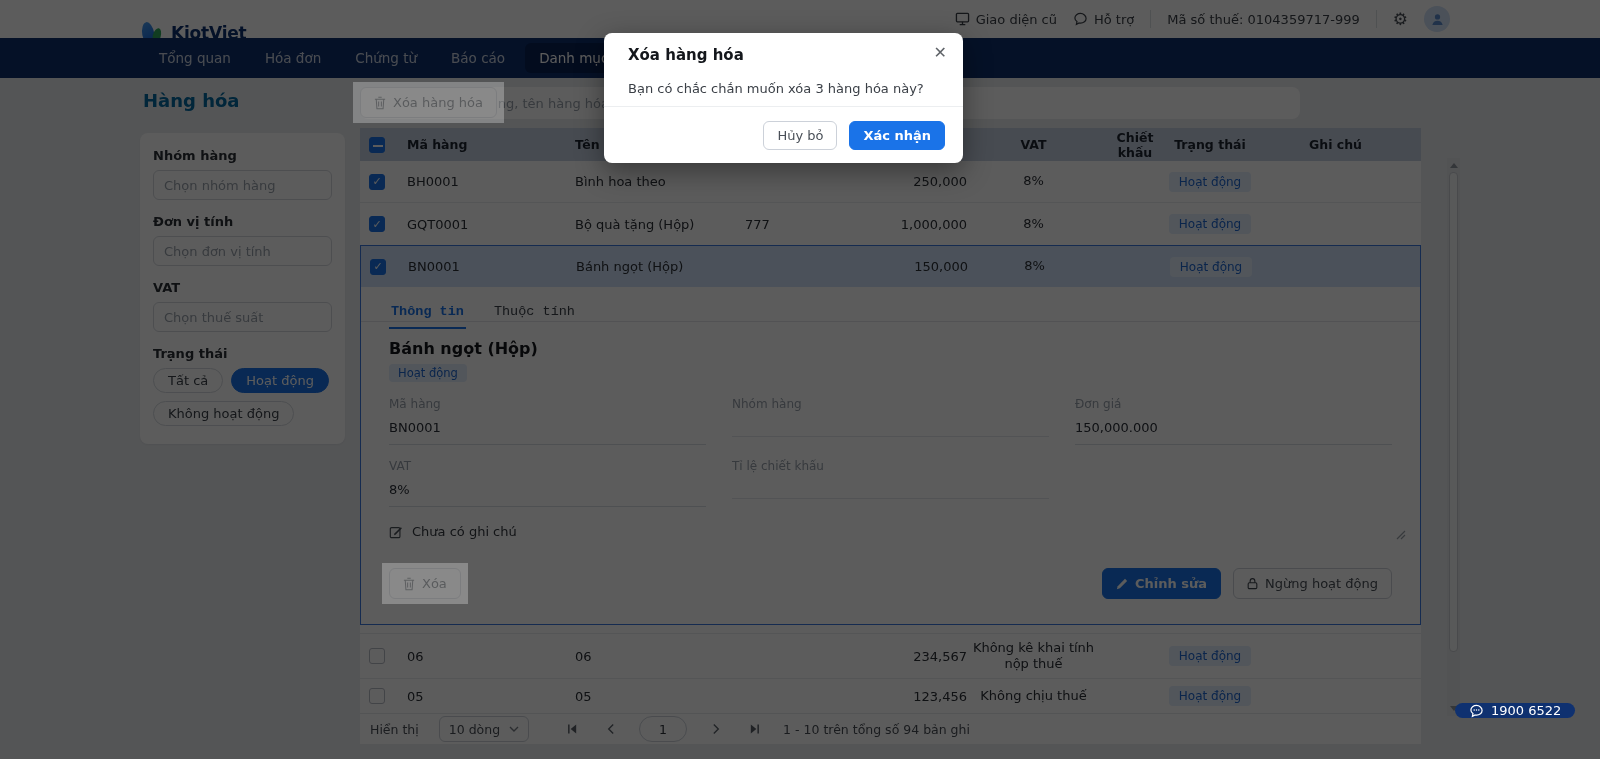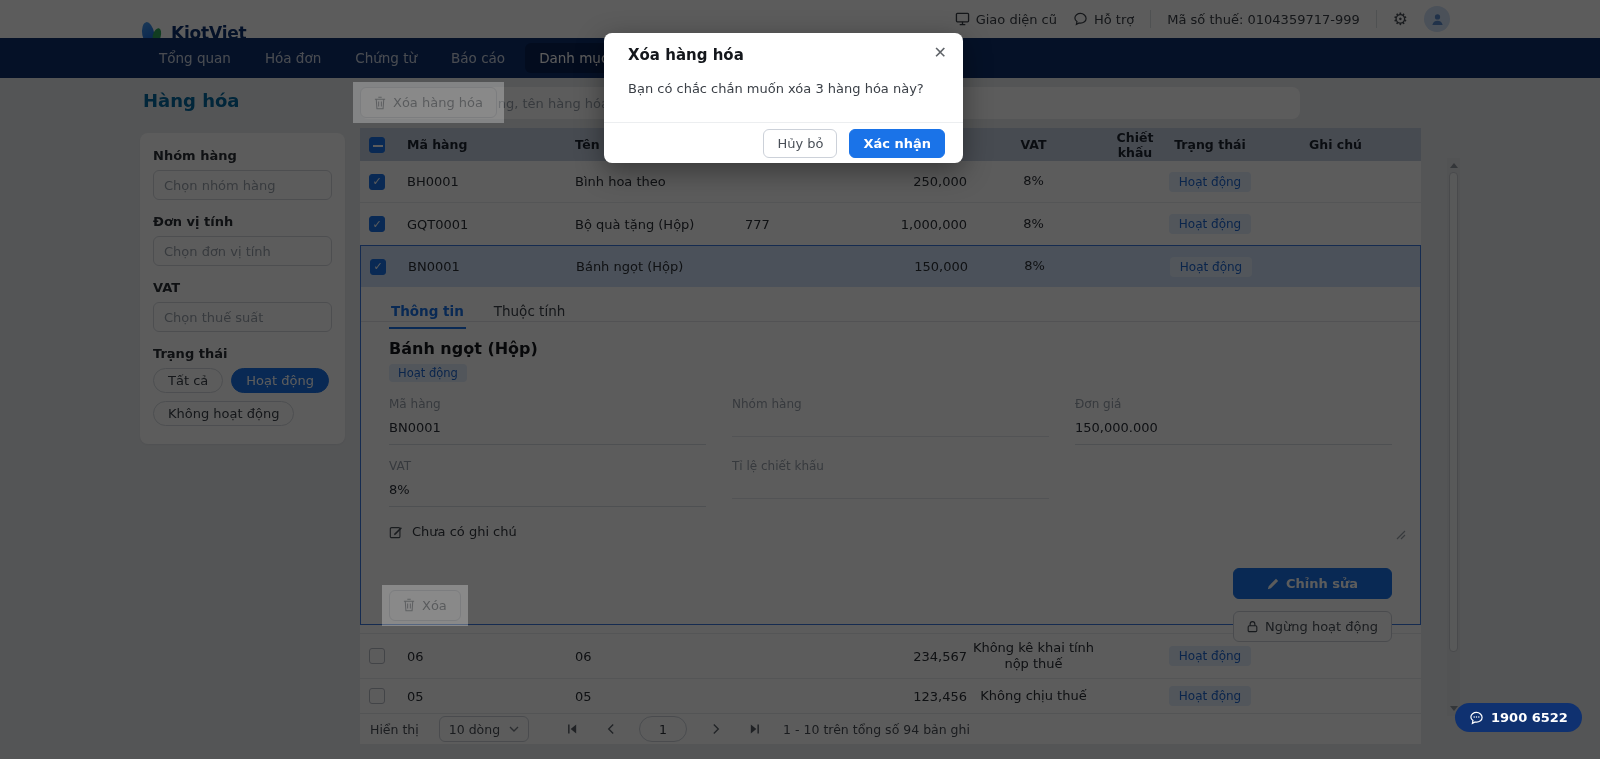--- a/index.html
+++ b/index.html
@@ -74,36 +74,36 @@
   .cb { width:16px; height:16px; border:1px solid #b6bcc4; border-radius:3px; background:#fff; position:relative; cursor:pointer; flex:0 0 auto; }
   .cb.checked, .cb.ind { background:#1a73e8; border-color:#1a73e8; }
   .cb.checked::after { content:"✓"; position:absolute; left:2.5px; top:0.5px; color:#fff; font-size:11px; font-weight:bold; }
   .cb.ind::after { content:""; position:absolute; left:3px; top:7px; width:10px; height:2px; background:#fff; }
   .badge { background:#e3eefd; color:#1e66d0; border-radius:4px; padding:3px 10px; font-size:12px; white-space:nowrap; }
   
   .sel-group { border:1px solid #3b77dd; }
   .trow.selected { background:#cfe0f8; height:41px; }
   .detail { height:337px; background:#fff; position:relative; }
   .tabs { display:flex; gap:26px; padding:0 0 0 28px; border-bottom:1px solid #e2e4e8; height:35px; align-items:center; }
-  .tab { font-size:13.5px; color:#3c424a; padding:23px 2px 9px; cursor:pointer; position:relative; }
+  .tab { font-size:13.5px; color:#3c424a; padding:23px 2px 9px; cursor:pointer; position:relative;font-family:Liberation Mono, monospace; }
   .tab.active { color:#1a73e8; font-weight:bold; }
   .tab.active::after { content:""; position:absolute; left:0; right:0; bottom:-1px; height:2px; background:#1a73e8; }
   .detail-body { padding:17px 28px 10px; }
   .d-title { font-size:16px; font-weight:bold; color:#14171c; }
   .d-badge-row { margin-top:7px; }
   .d-badge { font-size:11.5px; padding:2px 9px; }
   .fgrid { display:grid; grid-template-columns:repeat(3,1fr); column-gap:26px; margin-top:17px; }
   .f-lab { font-size:12px; color:#98a0ab; }
   .f-val { font-size:13px; color:#2a2f38; margin-top:9px; min-height:17px; padding-bottom:9px; border-bottom:1px solid #d9dde3; }
   .f.empty .f-val { border-bottom:1px solid #e2e5ea; }
   .note-row { margin-top:17px; display:flex; align-items:center; gap:9px; color:#33383f; position:relative; }
   .grip { position:absolute; right:-14px; top:8px; }
   .d-buttons { margin-top:29px; display:flex; align-items:center; }
   .d-buttons .spacer { flex:1; }
-  .d-buttons .right { display:flex; gap:12px;flex-direction:column; }
+  .d-buttons .right { display:flex; gap:12px; }
   .rows-after { margin-top:8px; }
   .trow.tall { height:46px; border-top:1px solid #e8eaed; border-bottom:1px solid #e8eaed; }
   .trow.clip { height:34px; }
   
   .tfoot { display:flex; align-items:center; height:31px; border-top:1px solid #e6e8ea; padding:0 10px; gap:20px; color:#4a4f57; font-size:12.5px; }
   .psize { display:flex; align-items:center; gap:9px; border:1px solid #ccd1d9; border-radius:6px; height:26px; padding:0 9px; cursor:pointer; }
   .pg-ic { display:flex; align-items:center; justify-content:center; width:18px; height:18px; cursor:pointer; }
   .page-box { width:48px; height:26px; border:1px solid #ccd1d9; border-radius:13px; text-align:center; font-size:12.5px;
     font-family:inherit; color:#2b2f36; }
   
@@ -112,25 +112,25 @@
   .v-up { top:5px; border-bottom:5px solid #8f959d; }
   .v-down { bottom:5px; border-top:5px solid #8f959d; }
   .v-thumb { position:absolute; left:2px; top:14px; width:9px; height:480px; background:#f4f5f7; border-radius:4px; border:1px solid #c9ccd2; }
   
   .mask { position:absolute; inset:0; background:rgba(0,0,0,.64); z-index:50; }
   .modal { position:absolute; left:604px; top:33px; width:359px; height:130px; background:#fff; border-radius:8px;
     z-index:100; box-shadow:0 8px 28px rgba(0,0,0,.4); padding:13px 18px 0 24px; }
   .modal-title { font-size:15px; font-weight:bold; color:#14171c; }
   .modal-close { position:absolute; right:16px; top:10px; font-size:16px; color:#5f6368; cursor:pointer; }
   .modal-msg { margin-top:17px; font-size:13px; color:#3a3f46; }
-  .modal-foot { position:absolute; left:0; right:0; bottom:0; height:41px; border-top:1px solid #eceef0;
+  .modal-foot { position:absolute; left:0; right:0; bottom:0; height:57px; border-top:1px solid #eceef0;
     display:flex; align-items:center; justify-content:flex-end; gap:12px; padding:0 18px; }
   .modal-foot .btn { height:29px; }
-  .hotline { position:absolute; left:1455px; top:703px; height:29px; background:#0f3170; border-radius:15px; z-index:70;
-    display:flex; align-items:center; gap:7px; padding:0 14px; color:#fff; font-size:13px; font-weight:bold; cursor:pointer; }
+  .hotline { position:absolute; left:1455px; top:703px; height:15px; background:#0f3170; border-radius:15px; z-index:70;
+    display:flex; align-items:center; gap:7px; padding:0 14px; color:#fff; font-size:13px; font-weight:normal; cursor:pointer; }
   svg { display:block; }
 </style>
 </head>
 <body>
 
 <header class="topbar">
   <div class="brand">
     <span class="leaf-wrap">
         <span class="leaf1"></span>
         <span class="leaf2"></span>

